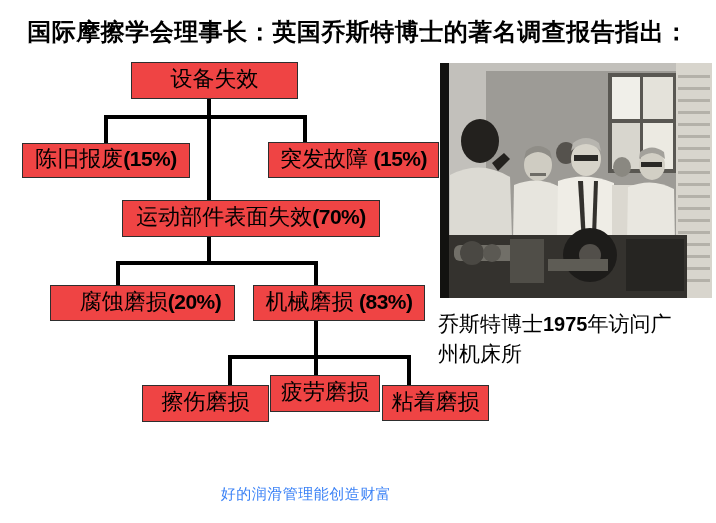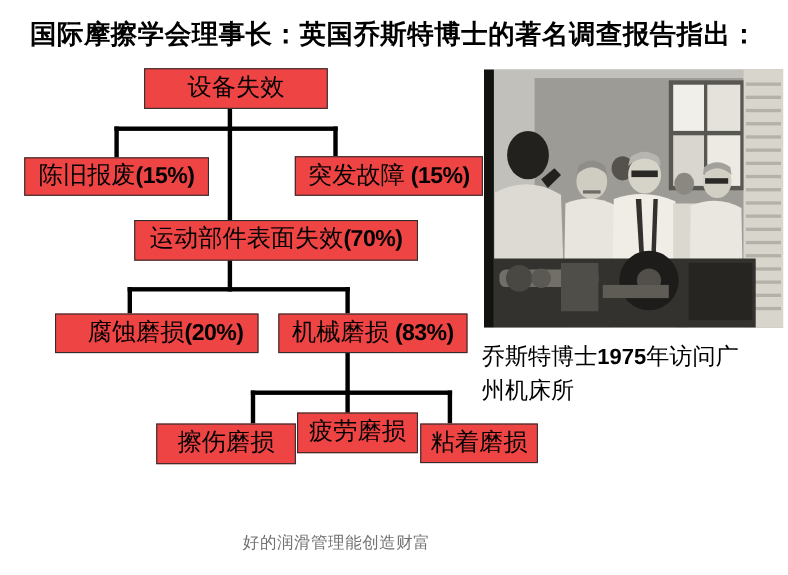--- a/index.html
+++ b/index.html
@@ -49,21 +49,21 @@
   .caption{
     position:absolute;left:438px;top:309px;width:276px;height:62px;
     font-size:21px;line-height:30px;
   }
   .caption .year{
     font-weight:bold;font-family:"Liberation Sans","DejaVu Sans",sans-serif;
     font-size:20px;
   }
   .footer{
     position:absolute;left:150px;top:483px;width:312px;height:22px;
-    font-size:15px;line-height:22px;text-align:center;color:#737373;
+    font-size:15px;line-height:22px;text-align:center;color:#3b82f6;
     letter-spacing:0.5px;
   }
 </style>
 </head>
 <body>
 
 <div class="slide">
 
   <div class="title">国际摩擦学会理事长：英国乔斯特博士的著名调查报告指出：</div>
 

